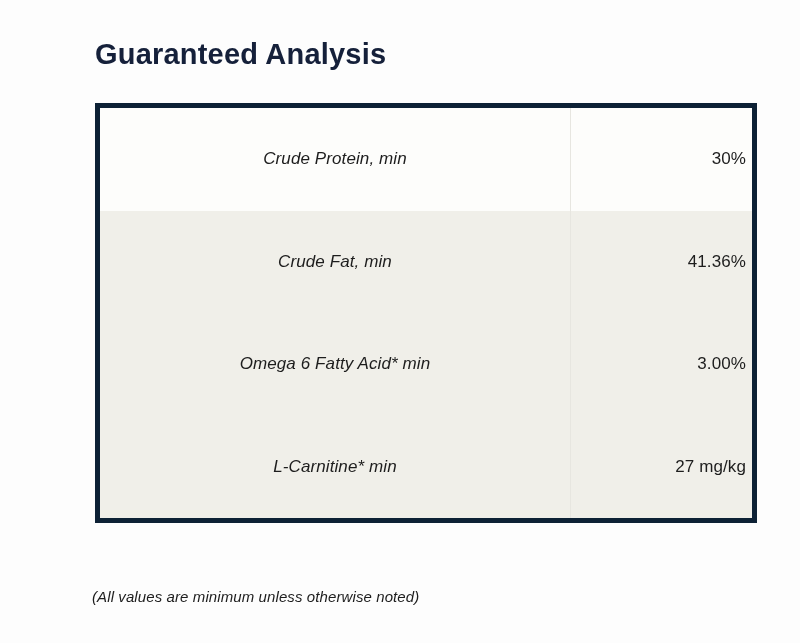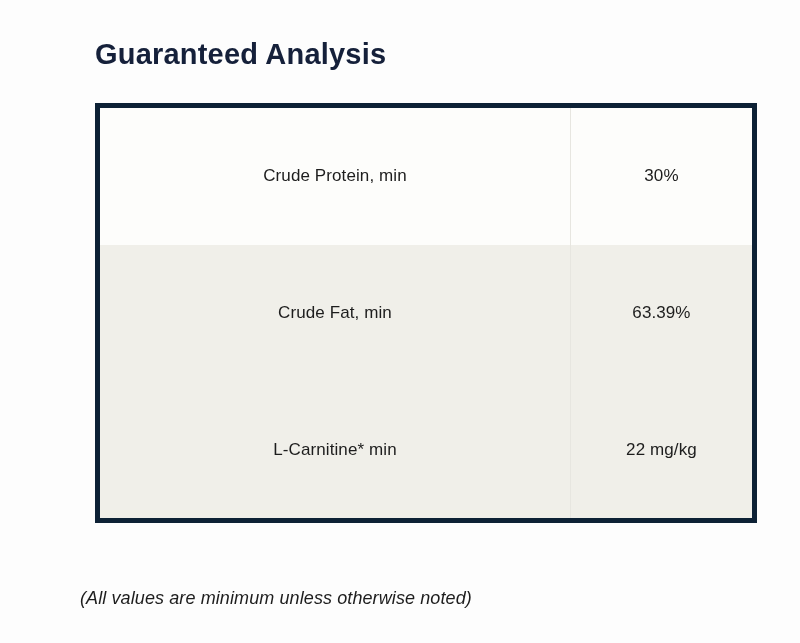--- a/index.html
+++ b/index.html
@@ -64,29 +64,31 @@
     font-size: 17px;
     color: #1d1d1d;
     text-align: center;
     vertical-align: middle;
     font-weight: normal;
     letter-spacing: 0.1px;
   }
   table.ga-table td.nutrient-cell {
     width: 73%;
     border-right: 1px solid #e7e6e0;
+    font-style: italic;
   }
   table.ga-table td.value-cell {
     width: 27%;
+    text-align: right;
   }
   .footnote {
     position: absolute;
-    left: 80px;
+    left: 92px;
     top: 588px;
-    font-size: 18px;
+    font-size: 15px;
     font-style: italic;
     color: #1d1d1d;
     white-space: nowrap;
     letter-spacing: 0.1px;
   }
 </style>
 </head>
 <body>
 
 <div class="page">
@@ -97,31 +99,35 @@
     <table class="ga-table">
       <tbody>
 
         <tr class="even-row">
           <td class="nutrient-cell">Crude Protein, min</td>
           <td class="value-cell">30%</td>
         </tr>
 
         <tr class="odd-row">
           <td class="nutrient-cell">Crude Fat, min</td>
-          <td class="value-cell">63.39%</td>
+          <td class="value-cell">41.36%</td>
         </tr>
 
 
 
 
+        <tr class="odd-row">
+          <td class="nutrient-cell">Omega 6 Fatty Acid* min</td>
+          <td class="value-cell">3.00%</td>
+        </tr>
 
 
         <tr class="odd-row">
           <td class="nutrient-cell">L-Carnitine* min</td>
-          <td class="value-cell">22 mg/kg</td>
+          <td class="value-cell">27 mg/kg</td>
         </tr>
 
       </tbody>
     </table>
   </div>
 
   <div class="footnote">(All values are minimum unless otherwise noted)</div>
 
 </div>
 

